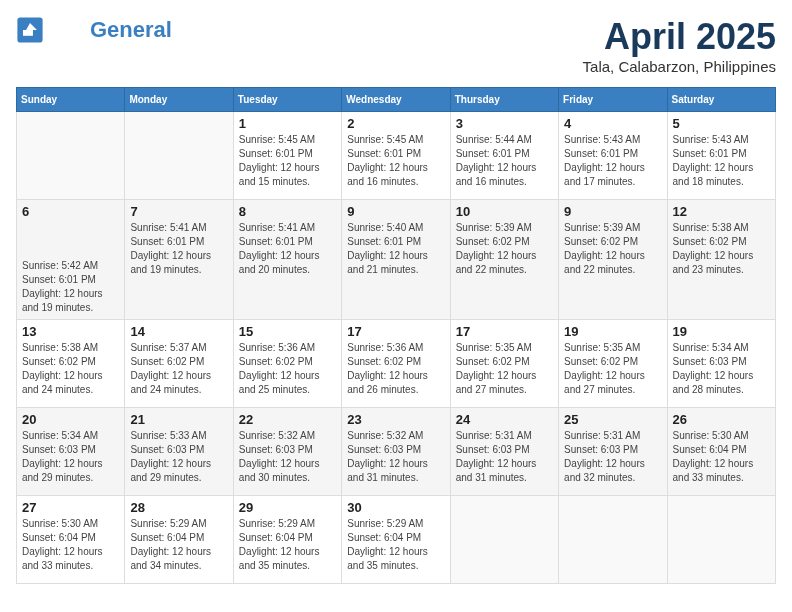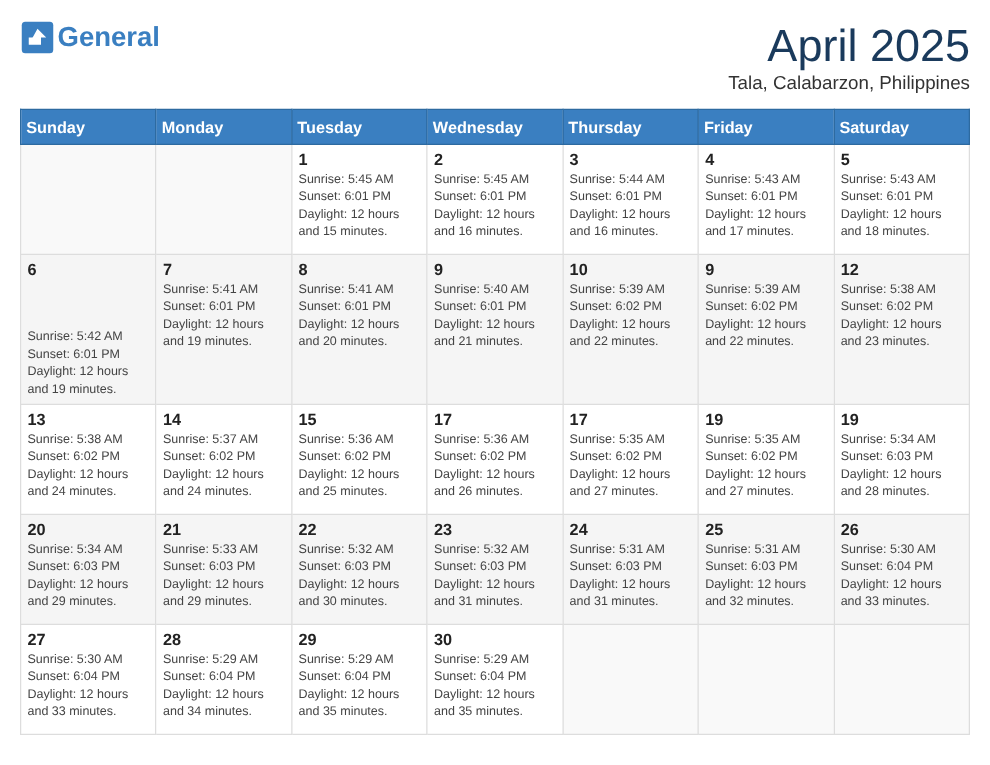--- a/index.html
+++ b/index.html
@@ -18,50 +18,51 @@
     }
     .logo {
       display: flex;
       align-items: center;
     }
     .logo-text {
       font-size: 22px;
       font-weight: bold;
       color: #1a3a5c;
       line-height: 1.1;
+      margin-left: 44px;
     }
     .logo-text span {
       color: #3a7fc1;
     }
     .logo-icon {
       width: 28px;
       height: 28px;
       margin-right: 2px;
     }
     .title-block {
       text-align: right;
     }
     .month-title {
       font-size: 36px;
-      font-weight: normal;
+      font-weight: bold;
       color: #1a3a5c;
     }
     .location {
       font-size: 15px;
       color: #333;
     }
     .calendar {
       width: 100%;
       border-collapse: collapse;
       border: 1px solid #ccc;
     }
     .calendar th {
       background: #3a7fc1;
       color: #fff;
-      font-size: 13px;
+      font-size: 10px;
       font-weight: bold;
       padding: 6px 4px;
       text-align: left;
       border: 1px solid #2d6aa0;
     }
     .calendar td {
       vertical-align: top;
       border: 1px solid #ddd;
       padding: 4px 5px;
       font-size: 10.5px;

